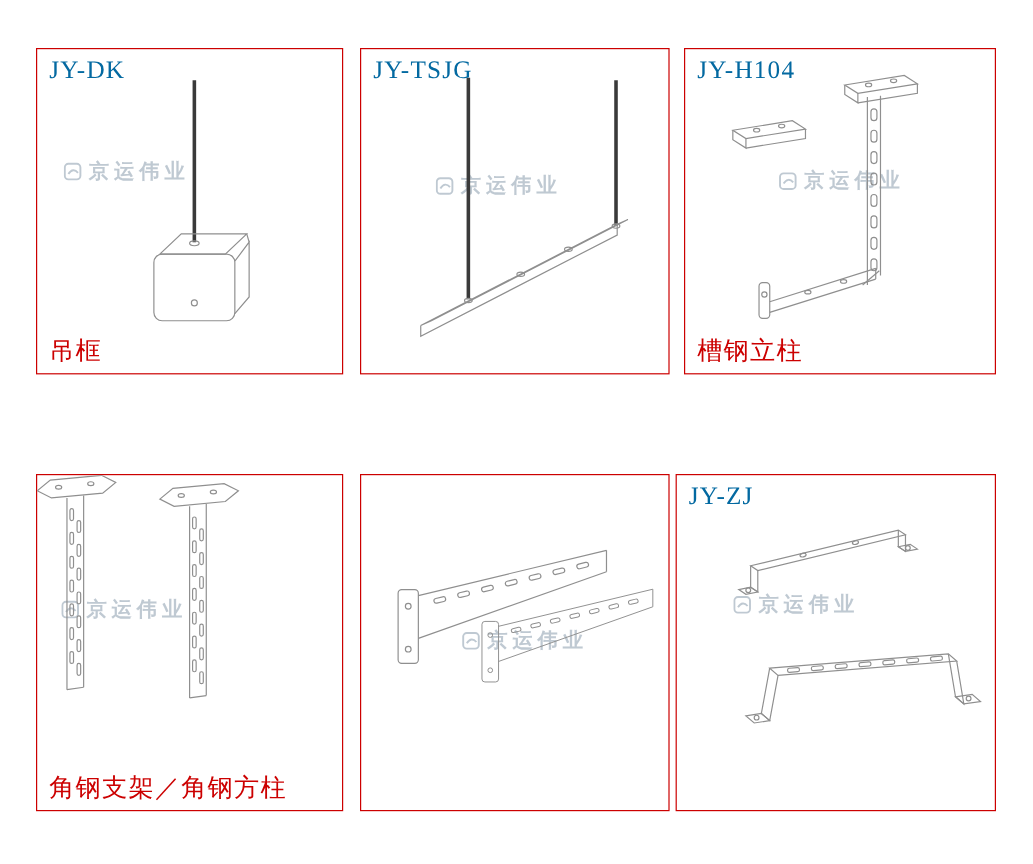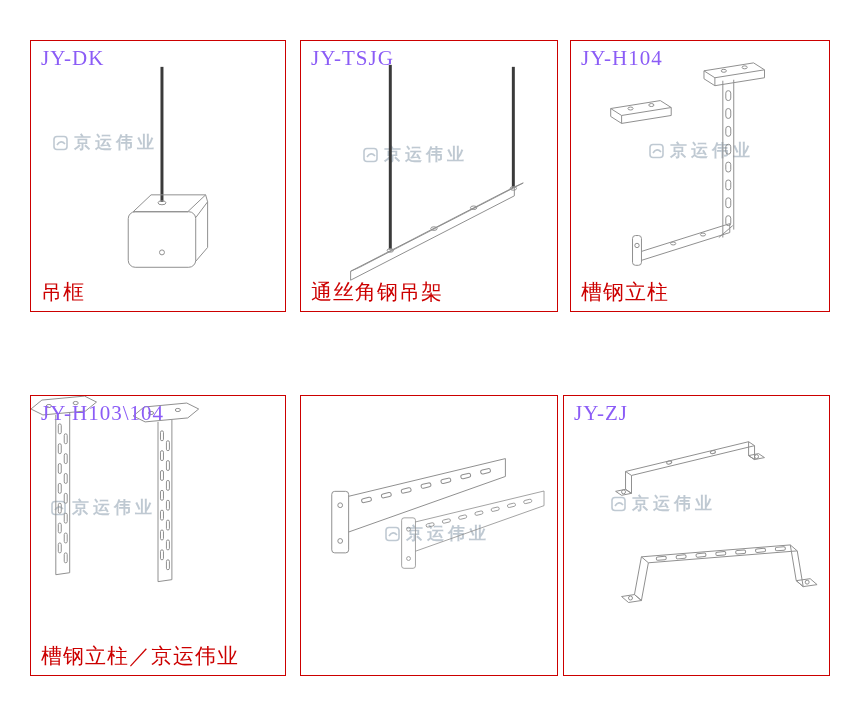--- a/index.html
+++ b/index.html
@@ -15,21 +15,21 @@
     position: absolute;
     border: 1px solid #cc0000;
     background: #ffffff;
     box-sizing: border-box;
   }
   .code {
     position: absolute;
     top: 5px;
     left: 10px;
     font-size: 21px;
-    color: #8b5cf6;
+    color: #0369a1;
     letter-spacing: 1px;
     z-index: 3;
     white-space: nowrap;
   }
   .pname {
     position: absolute;
     bottom: 5px;
     left: 10px;
     font-size: 21px;
     color: #cc0000;
@@ -102,21 +102,20 @@
         <line x1="214" y1="26" x2="214" y2="148" stroke="#3a3a3a" stroke-width="3"></line>
         <path d="M50,232 L215,147 L224,143 L59,228 Z"></path>
         <path d="M50,232 L50,241 L215,156 L215,147"></path>
         <ellipse cx="90" cy="211" rx="3.2" ry="1.8"></ellipse>
         <ellipse cx="134" cy="189" rx="3.2" ry="1.8"></ellipse>
         <ellipse cx="174" cy="168" rx="3.2" ry="1.8"></ellipse>
         <ellipse cx="214" cy="148.5" rx="3.2" ry="1.8"></ellipse>
       </g>
     </svg>
     <div class="code">JY-TSJG</div>
-    <div class="pname">通丝角钢吊架</div>
   </section>
 
   <section class="panel" style="left:570px; top:40px; width:260px; height:272px;">
     <div class="watermark" style="left:78px; top:98px;">
       <svg class="wm-logo" width="16" height="16" viewBox="0 0 16 16">
         <rect x="1" y="1.5" width="13" height="13" rx="3" fill="none" stroke="currentColor" stroke-width="1.6"></rect>
         <path d="M4 10c2.5-4 5.5-4 8-1" fill="none" stroke="currentColor" stroke-width="1.6"></path>
       </svg>
       <span>京运伟业</span>
     </div>
@@ -185,22 +184,21 @@
           <rect x="33.5" y="78" width="3" height="10" rx="1.5"></rect>
           <rect x="33.5" y="98" width="3" height="10" rx="1.5"></rect>
           <rect x="33.5" y="118" width="3" height="10" rx="1.5"></rect>
           <rect x="33.5" y="138" width="3" height="10" rx="1.5"></rect>
           <rect x="33.5" y="158" width="3" height="10" rx="1.5"></rect>
         </g>
         <use href="#col4" transform="translate(103,7)"></use>
       </g>
       <g transform="translate(45,52)"></g>
     </svg>
-    <div class="code">JY-H103\104</div>
-    <div class="pname">槽钢立柱／京运伟业</div>
+    <div class="pname">角钢支架／角钢方柱</div>
   </section>
 
   <section class="panel" style="left:300px; top:395px; width:258px; height:281px;">
     <div class="watermark" style="left:84px; top:126px;">
       <svg class="wm-logo" width="16" height="16" viewBox="0 0 16 16">
         <rect x="1" y="1.5" width="13" height="13" rx="3" fill="none" stroke="currentColor" stroke-width="1.6"></rect>
         <path d="M4 10c2.5-4 5.5-4 8-1" fill="none" stroke="currentColor" stroke-width="1.6"></path>
       </svg>
       <span>京运伟业</span>
     </div>

